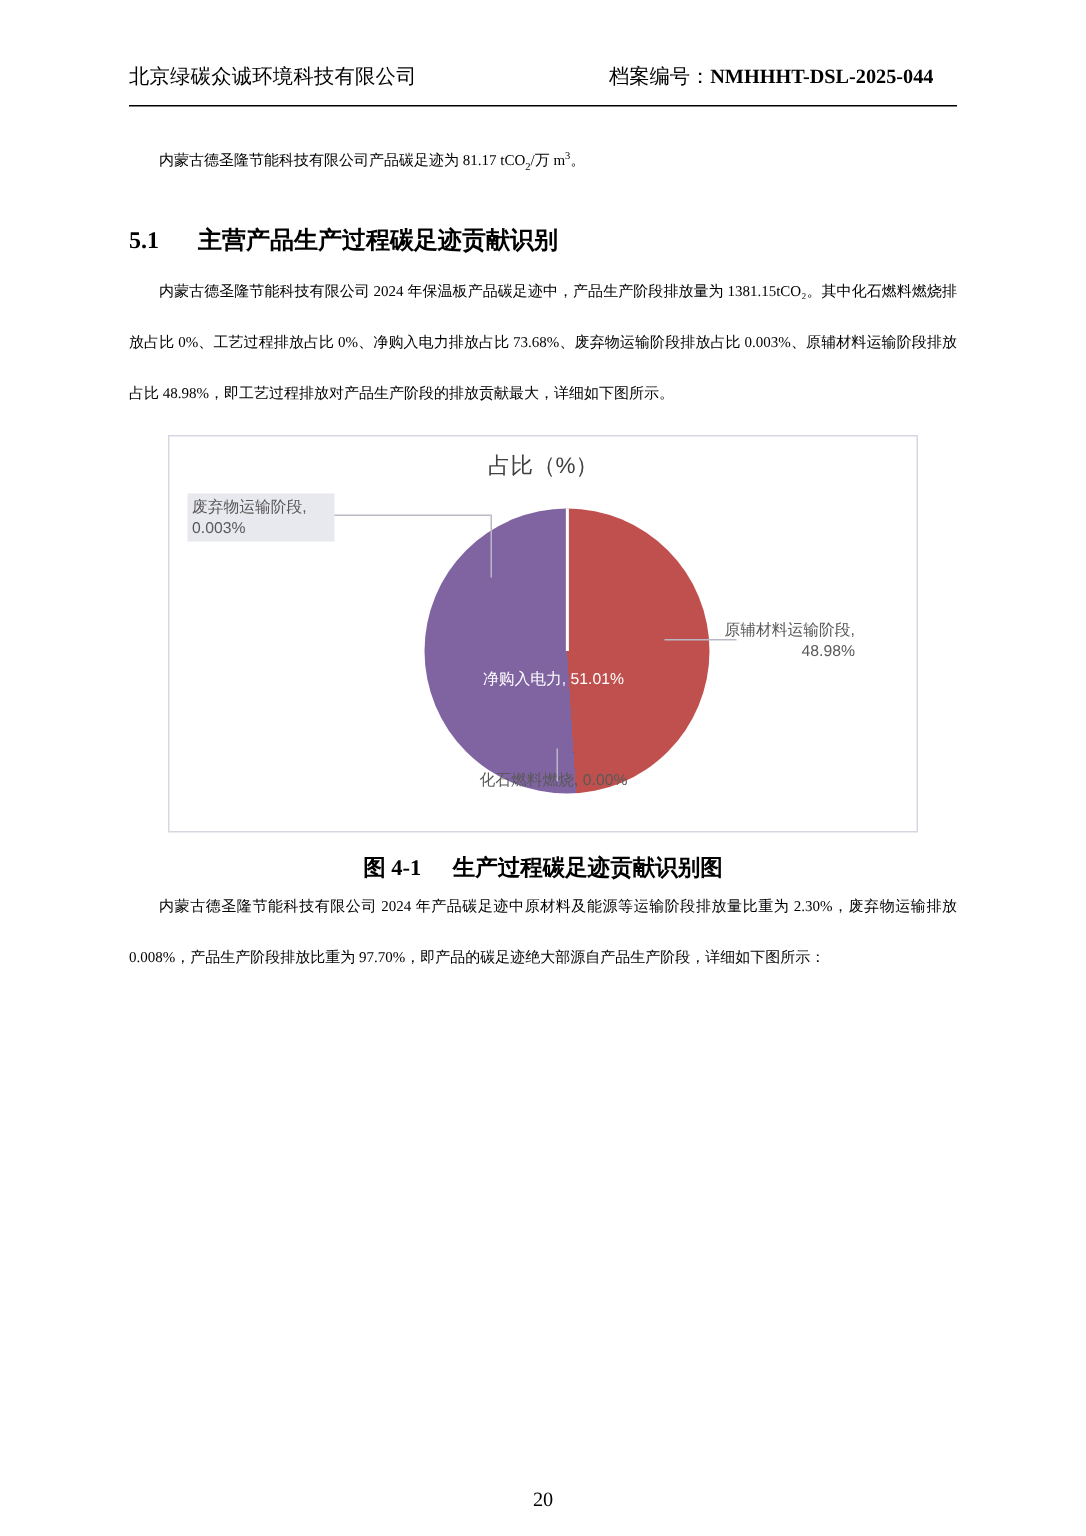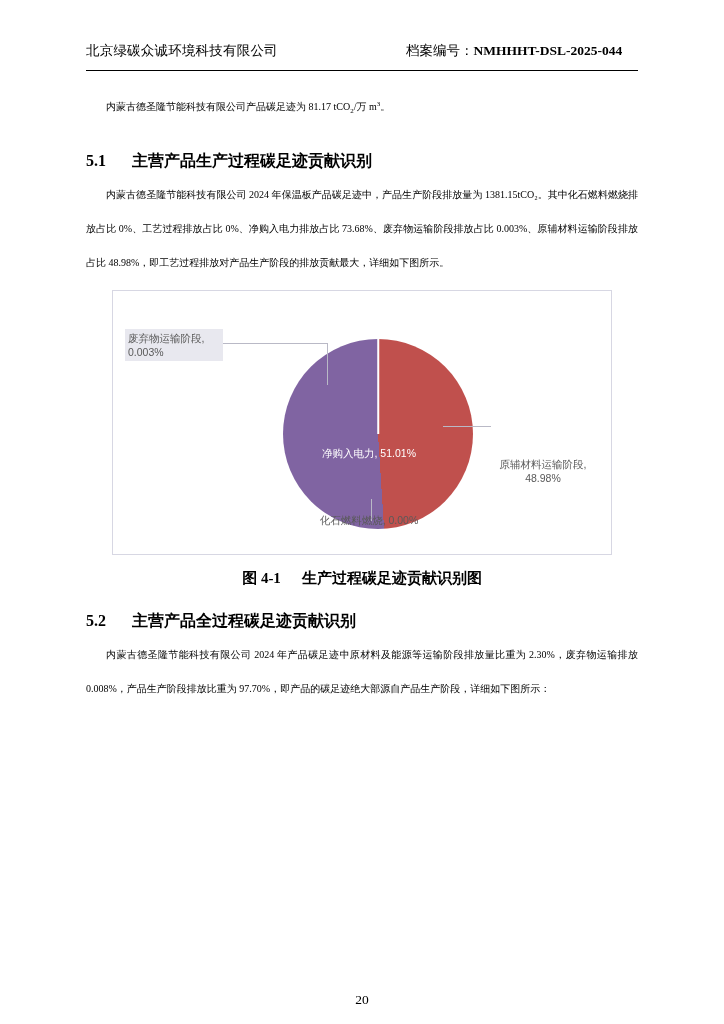--- a/index.html
+++ b/index.html
@@ -133,25 +133,24 @@
   .lbl-waste {
     left: 12px;
     top: 38px;
     width: 92px;
     background: #e8e8ef;
     color: #595959;
     padding: 2px 3px;
     text-align: left;
   }
   .lbl-raw {
-    left: 380px;
+    left: 357px;
     top: 122px;
     width: 100px;
-    text-align: center;
-    margin-top: 44px;
+    text-align: right;
   }
   .lbl-power {
     left: 208px;
     top: 155px;
     width: 96px;
   }
   .lbl-fossil {
     left: 200px;
     top: 222px;
     width: 112px;
@@ -195,20 +194,21 @@
   <p class="para indent para-1">
     <span>内蒙古德圣隆节能科技有限公司产品碳足迹为 81.17 tCO</span><sub>2</sub><span>/万 m</span><sup>3</sup><span>。</span>
   </p>
 
   <div class="sec-head">
     <span class="num">5.1</span><span>主营产品生产过程碳足迹贡献识别</span>
   </div>
   <p class="para indent">内蒙古德圣隆节能科技有限公司 2024 年保温板产品碳足迹中，产品生产阶段排放量为 1381.15tCO₂。其中化石燃料燃烧排放占比 0%、工艺过程排放占比 0%、净购入电力排放占比 73.68%、废弃物运输阶段排放占比 0.003%、原辅材料运输阶段排放占比 48.98%，即工艺过程排放对产品生产阶段的排放贡献最大，详细如下图所示。</p>
 
   <div class="figure">
+    <div class="chart-title">占比（%）</div>
 
     <div class="pie-wrap">
       <div class="pie"></div>
       <div class="pie-sep"></div>
     </div>
 
     <div class="leader" style="left:108px; top:52px; width:106px; height:1px;"></div>
     <div class="leader" style="left:214px; top:52px; width:1px; height:42px;"></div>
     <div class="leader" style="left:330px; top:135px; width:48px; height:1px;"></div>
     <div class="leader" style="left:258px; top:208px; width:1px; height:22px;"></div>
@@ -216,20 +216,17 @@
     <div class="lbl lbl-waste">废弃物运输阶段, 0.003%</div>
     <div class="lbl lbl-raw">原辅材料运输阶段, 48.98%</div>
     <div class="lbl lbl-inner lbl-power">净购入电力, 51.01%</div>
     <div class="lbl lbl-fossil">化石燃料燃烧, 0.00%</div>
   </div>
 
   <div class="fig-caption">
     <span class="cap-num">图 4-1</span><span>生产过程碳足迹贡献识别图</span>
   </div>
 
-  <div class="sec-head">
-    <span class="num">5.2</span><span>主营产品全过程碳足迹贡献识别</span>
-  </div>
   <p class="para indent">内蒙古德圣隆节能科技有限公司 2024 年产品碳足迹中原材料及能源等运输阶段排放量比重为 2.30%，废弃物运输排放 0.008%，产品生产阶段排放比重为 97.70%，即产品的碳足迹绝大部源自产品生产阶段，详细如下图所示：</p>
 
   <div class="page-number">20</div>
 
 </div>
 
 </body></html>

